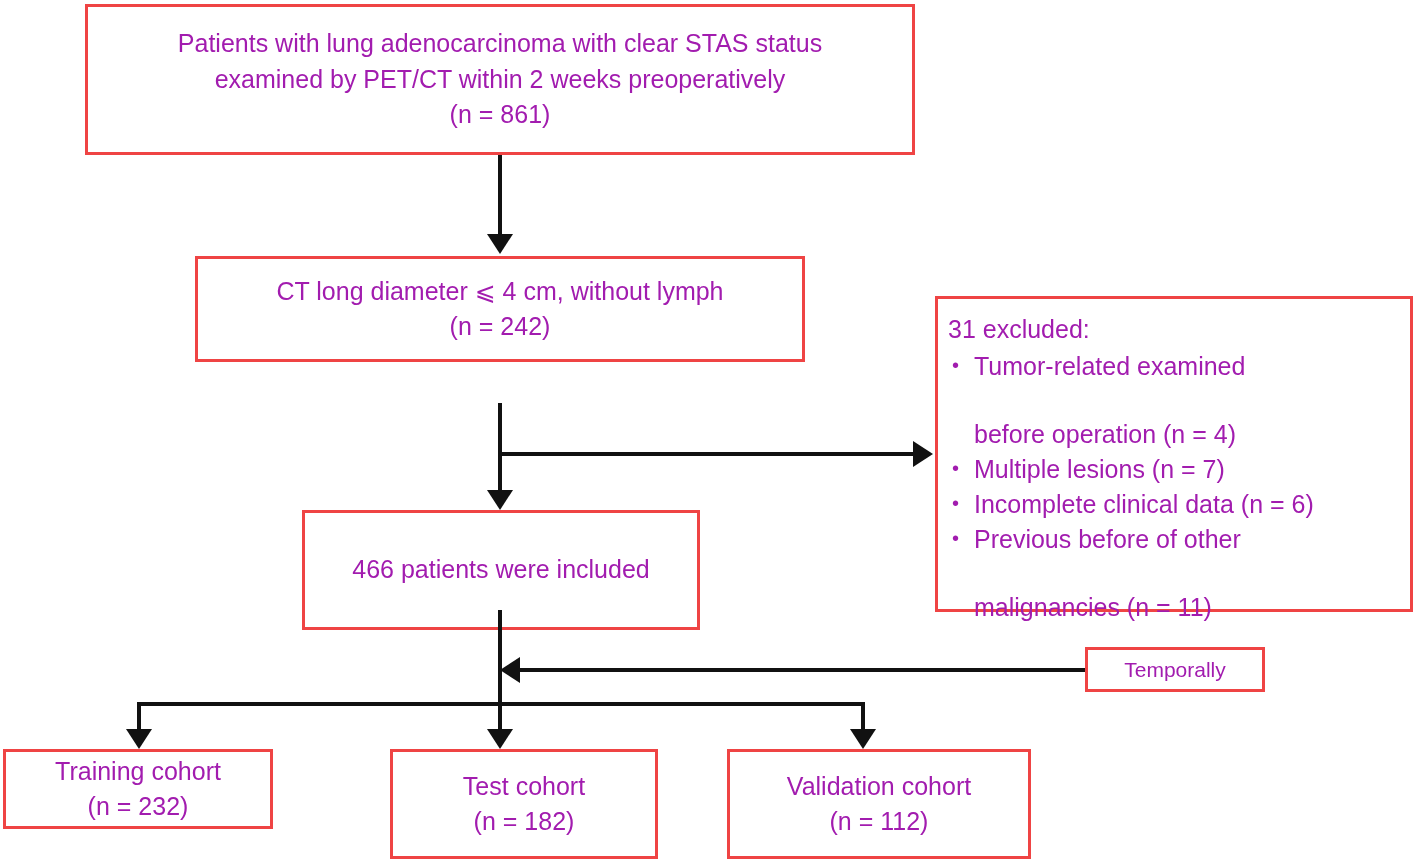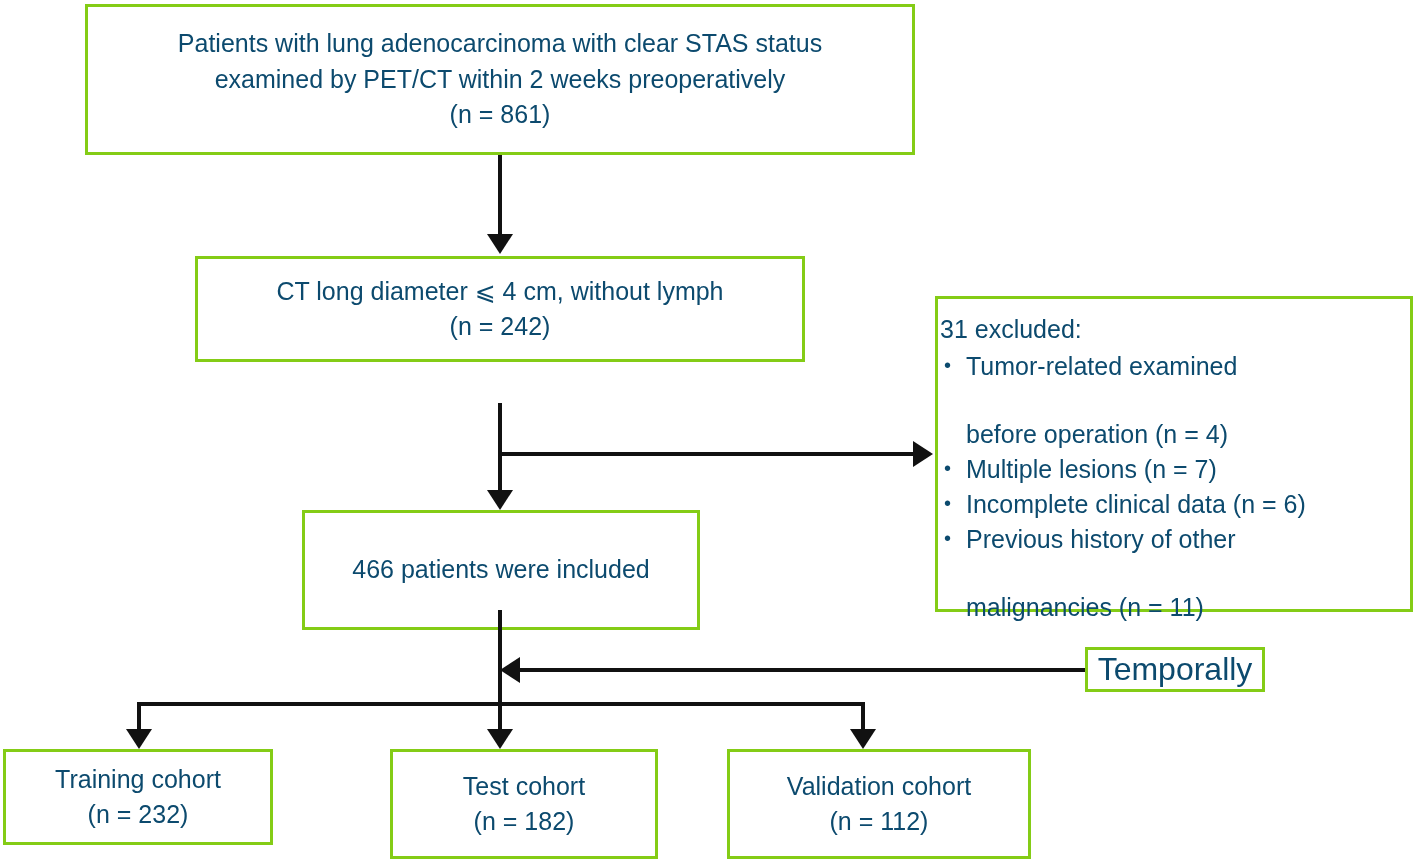--- a/index.html
+++ b/index.html
@@ -12,43 +12,43 @@
     width: 1416px;
     height: 861px;
     background: #ffffff;
     font-family: "Liberation Sans", sans-serif;
     color: #1a1a1a;
     overflow: hidden;
   }
   .box {
     position: absolute;
     box-sizing: border-box;
-    border: 3px solid #84cc16;
+    border: 3px solid #ef4444;
     background: #ffffff;
     display: flex;
     flex-direction: column;
     align-items: center;
     justify-content: center;
     text-align: center;
     font-size: 25px;
     line-height: 1.42;
-    color: #0c4a6e;
+    color: #a21caf;
   }
   .box .line { display: block; white-space: nowrap; }
 
   
   #box-eligible   { left: 85px;  top: 4px;   width: 830px; height: 151px; }
   #box-criteria   { left: 195px; top: 256px; width: 610px; height: 106px; }
   #box-excluded   { left: 935px; top: 296px; width: 478px; height: 316px;
                     align-items: flex-start; justify-content: flex-start;
-                    text-align: left; padding: 14px 10px 10px 2px; }
+                    text-align: left; padding: 14px 10px 10px 10px; }
   #box-included   { left: 302px; top: 510px; width: 398px; height: 120px; }
   #box-temporally { left: 1085px; top: 647px; width: 180px; height: 45px;
-                    font-size: 32px; }
-  #box-training   { left: 3px;   top: 749px; width: 270px; height: 96px; }
+                    font-size: 21px; }
+  #box-training   { left: 3px;   top: 749px; width: 270px; height: 80px; }
   #box-test       { left: 365px; top: 749px; width: 268px; height: 110px; margin-left: 25px; }
   #box-validation { left: 727px; top: 749px; width: 304px; height: 110px; }
 
   
   .excl-title { font-size: 25px; line-height: 1.3; margin-bottom: 2px; }
   .excl-list  { list-style: none; margin: 0; padding: 0; }
   .excl-item  {
     position: relative;
     padding-left: 26px;
     font-size: 25px;
@@ -132,21 +132,21 @@
       <li class="excl-item">
         <span class="bullet">•</span>
         <span class="line">Multiple lesions (n = 7)</span>
       </li>
       <li class="excl-item">
         <span class="bullet">•</span>
         <span class="line">Incomplete clinical data (n = 6)</span>
       </li>
       <li class="excl-item">
         <span class="bullet">•</span>
-        <span class="line">Previous history of other</span><br>
+        <span class="line">Previous before of other</span><br>
         <span class="line">malignancies (n = 11)</span>
       </li>
     </ul>
   </div>
 
   <div class="box" id="box-included">
     <span class="line">466 patients were included</span>
   </div>
 
   <div class="vline" style="left:498px; top:610px; height:96px;"></div>

